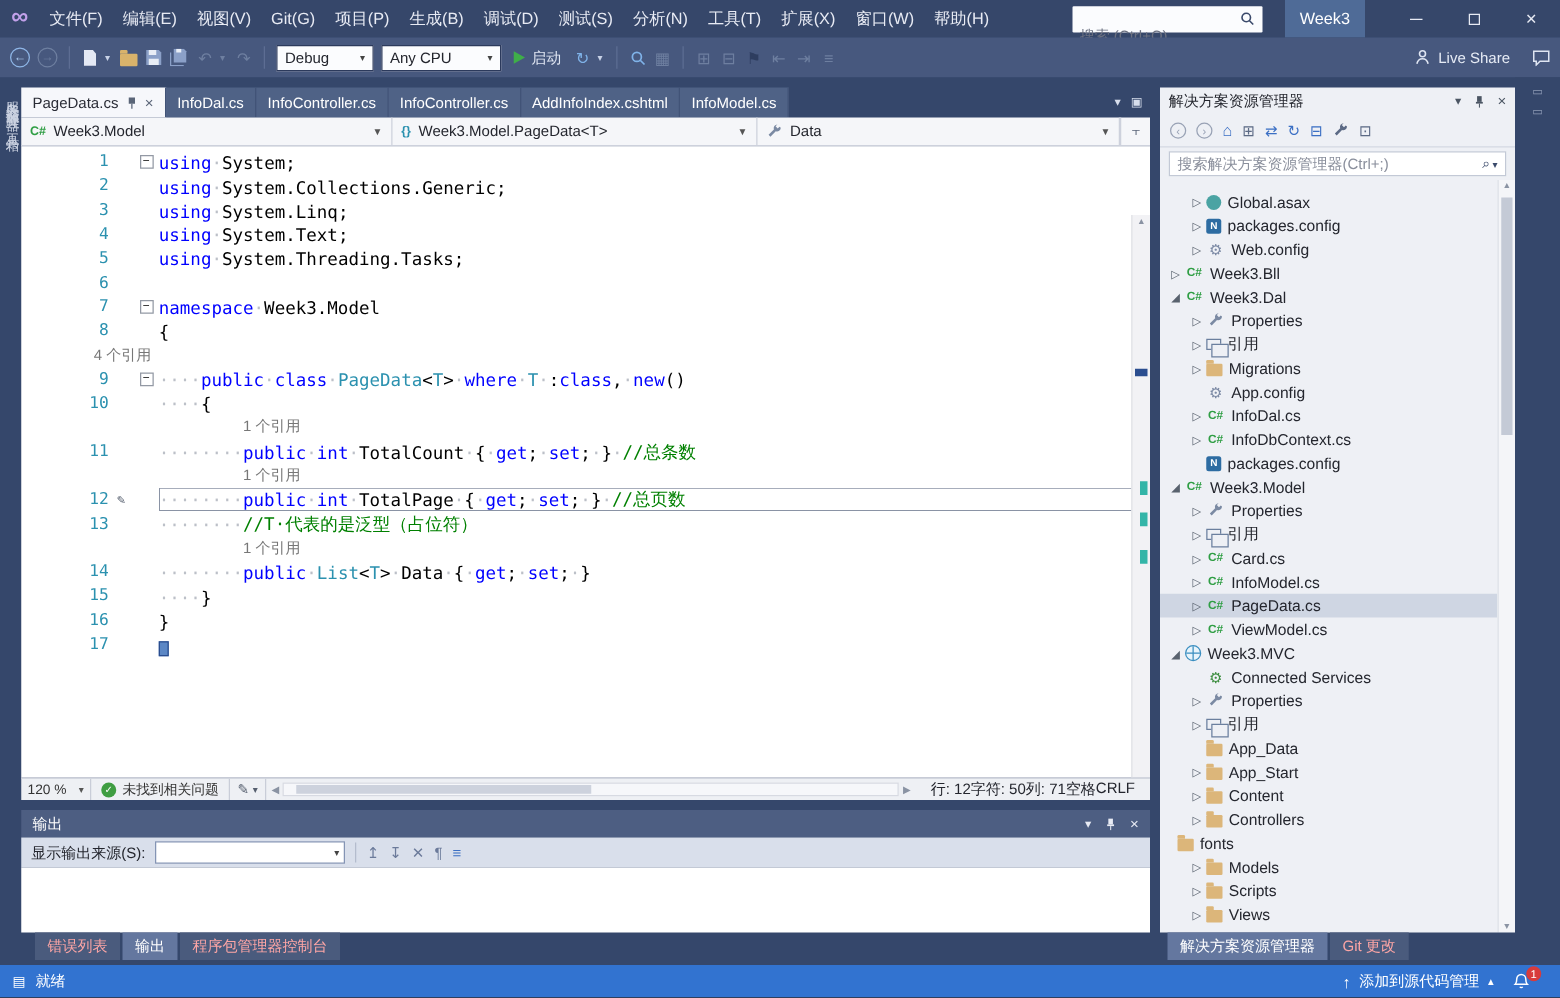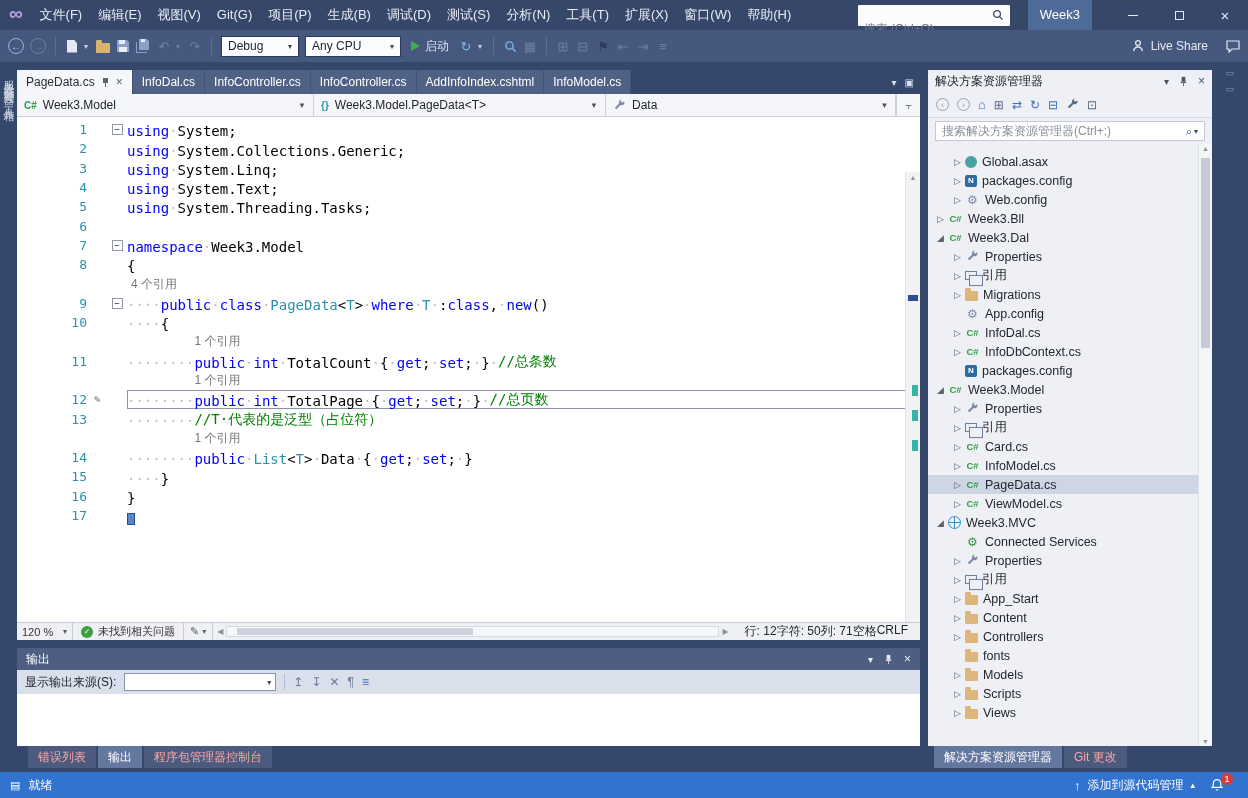--- a/index.html
+++ b/index.html
@@ -321,21 +321,21 @@
       <div class="code-area">
         <div class="code-lines">
             <div class="code-row"><span class="ln">1</span><span class="glyph"></span><span class="foldcol"><span class="foldbox">−</span></span><span class="lbody"><span class="sg-k">using</span><span class="sg-w">·</span><span class="sg-p">System;</span></span></div>
             <div class="code-row"><span class="ln">2</span><span class="glyph"></span><span class="foldcol"></span><span class="lbody"><span class="sg-k">using</span><span class="sg-w">·</span><span class="sg-p">System.Collections.Generic;</span></span></div>
             <div class="code-row"><span class="ln">3</span><span class="glyph"></span><span class="foldcol"></span><span class="lbody"><span class="sg-k">using</span><span class="sg-w">·</span><span class="sg-p">System.Linq;</span></span></div>
             <div class="code-row"><span class="ln">4</span><span class="glyph"></span><span class="foldcol"></span><span class="lbody"><span class="sg-k">using</span><span class="sg-w">·</span><span class="sg-p">System.Text;</span></span></div>
             <div class="code-row"><span class="ln">5</span><span class="glyph"></span><span class="foldcol"></span><span class="lbody"><span class="sg-k">using</span><span class="sg-w">·</span><span class="sg-p">System.Threading.Tasks;</span></span></div>
             <div class="code-row"><span class="ln">6</span><span class="glyph"></span><span class="foldcol"></span><span class="lbody"></span></div>
             <div class="code-row"><span class="ln">7</span><span class="glyph"></span><span class="foldcol"><span class="foldbox">−</span></span><span class="lbody"><span class="sg-k">namespace</span><span class="sg-w">·</span><span class="sg-p">Week3.Model</span></span></div>
             <div class="code-row"><span class="ln">8</span><span class="glyph"></span><span class="foldcol"></span><span class="lbody"><span class="sg-p">{</span></span></div>
-            <div class="lens-row"><span style="margin-left: 114px;">4 个引用</span></div>
+            <div class="lens-row"><span style="margin-left: 58px;">4 个引用</span></div>
             <div class="code-row"><span class="ln">9</span><span class="glyph"></span><span class="foldcol"><span class="foldbox">−</span></span><span class="lbody"><span class="sg-w">····</span><span class="sg-k">public</span><span class="sg-w">·</span><span class="sg-k">class</span><span class="sg-w">·</span><span class="sg-t">PageData</span><span class="sg-p">&lt;</span><span class="sg-t">T</span><span class="sg-p">&gt;</span><span class="sg-w">·</span><span class="sg-k">where</span><span class="sg-w">·</span><span class="sg-t">T</span><span class="sg-w">·</span><span class="sg-p">:</span><span class="sg-k">class</span><span class="sg-p">,</span><span class="sg-w">·</span><span class="sg-k">new</span><span class="sg-p">()</span></span></div>
             <div class="code-row"><span class="ln">10</span><span class="glyph"></span><span class="foldcol"></span><span class="lbody"><span class="sg-w">····</span><span class="sg-p">{</span></span></div>
             <div class="lens-row"><span style="margin-left: 177.44px;">1 个引用</span></div>
             <div class="code-row"><span class="ln">11</span><span class="glyph"></span><span class="foldcol"></span><span class="lbody"><span class="sg-w">········</span><span class="sg-k">public</span><span class="sg-w">·</span><span class="sg-k">int</span><span class="sg-w">·</span><span class="sg-p">TotalCount</span><span class="sg-w">·</span><span class="sg-p">{</span><span class="sg-w">·</span><span class="sg-k">get</span><span class="sg-p">;</span><span class="sg-w">·</span><span class="sg-k">set</span><span class="sg-p">;</span><span class="sg-w">·</span><span class="sg-p">}</span><span class="sg-w">·</span><span class="sg-c">//总条数</span></span></div>
             <div class="lens-row"><span style="margin-left: 177.44px;">1 个引用</span></div>
             <div class="code-row cur"><span class="ln">12</span><span class="glyph">✎</span><span class="foldcol"></span><span class="lbody"><span class="sg-w">········</span><span class="sg-k">public</span><span class="sg-w">·</span><span class="sg-k">int</span><span class="sg-w">·</span><span class="sg-p">TotalPage</span><span class="sg-w">·</span><span class="sg-p">{</span><span class="sg-w">·</span><span class="sg-k">get</span><span class="sg-p">;</span><span class="sg-w">·</span><span class="sg-k">set</span><span class="sg-p">;</span><span class="sg-w">·</span><span class="sg-p">}</span><span class="sg-w">·</span><span class="sg-c">//总页数</span></span></div>
             <div class="code-row"><span class="ln">13</span><span class="glyph"></span><span class="foldcol"></span><span class="lbody"><span class="sg-w">········</span><span class="sg-c">//T·代表的是泛型（占位符）</span></span></div>
             <div class="lens-row"><span style="margin-left: 177.44px;">1 个引用</span></div>
             <div class="code-row"><span class="ln">14</span><span class="glyph"></span><span class="foldcol"></span><span class="lbody"><span class="sg-w">········</span><span class="sg-k">public</span><span class="sg-w">·</span><span class="sg-t">List</span><span class="sg-p">&lt;</span><span class="sg-t">T</span><span class="sg-p">&gt;</span><span class="sg-w">·</span><span class="sg-p">Data</span><span class="sg-w">·</span><span class="sg-p">{</span><span class="sg-w">·</span><span class="sg-k">get</span><span class="sg-p">;</span><span class="sg-w">·</span><span class="sg-k">set</span><span class="sg-p">;</span><span class="sg-w">·</span><span class="sg-p">}</span></span></div>
             <div class="code-row"><span class="ln">15</span><span class="glyph"></span><span class="foldcol"></span><span class="lbody"><span class="sg-w">····</span><span class="sg-p">}</span></span></div>
@@ -567,35 +567,40 @@
               </svg>
             </span>
             <span>Properties</span>
           </div>
           <div class="tree-row" style="padding-left: 23px;">
             <span class="tw">▷</span>
             <span class="ti ti-refs"></span>
             <span>引用</span>
           </div>
           <div class="tree-row" style="padding-left: 23px;">
+            <span class="tw"></span>
+            <span class="ti ti-folder"></span>
+            <span>App_Data</span>
+          </div>
+          <div class="tree-row" style="padding-left: 23px;">
             <span class="tw">▷</span>
             <span class="ti ti-folder"></span>
             <span>App_Start</span>
           </div>
           <div class="tree-row" style="padding-left: 23px;">
             <span class="tw">▷</span>
             <span class="ti ti-folder"></span>
             <span>Content</span>
           </div>
           <div class="tree-row" style="padding-left: 23px;">
             <span class="tw">▷</span>
             <span class="ti ti-folder"></span>
             <span>Controllers</span>
           </div>
-          <div class="tree-row" style="padding-left: 23px;">
+          <div class="tree-row" style="">
             <span class="tw"></span>
             <span class="ti ti-folder"></span>
             <span>fonts</span>
           </div>
           <div class="tree-row" style="padding-left: 23px;">
             <span class="tw">▷</span>
             <span class="ti ti-folder"></span>
             <span>Models</span>
           </div>
           <div class="tree-row" style="padding-left: 23px;">

